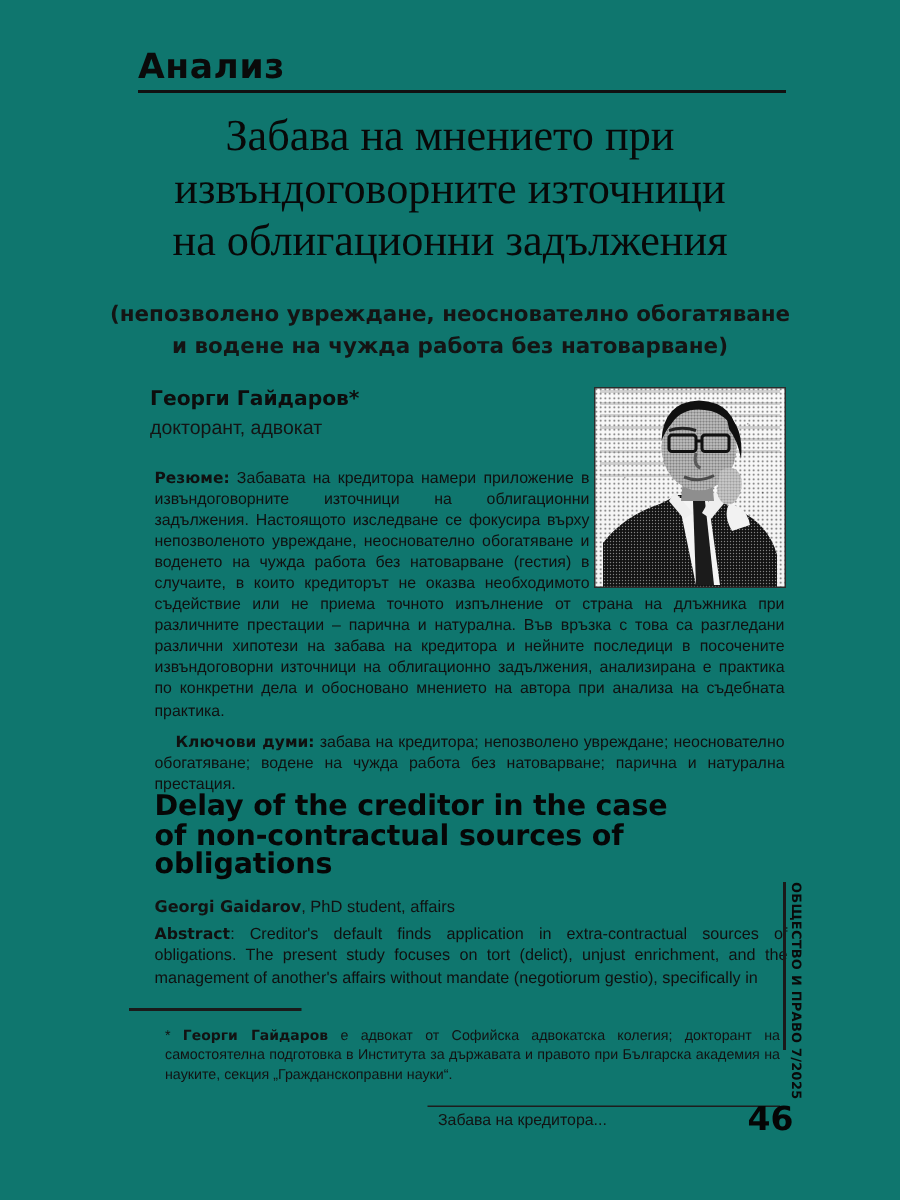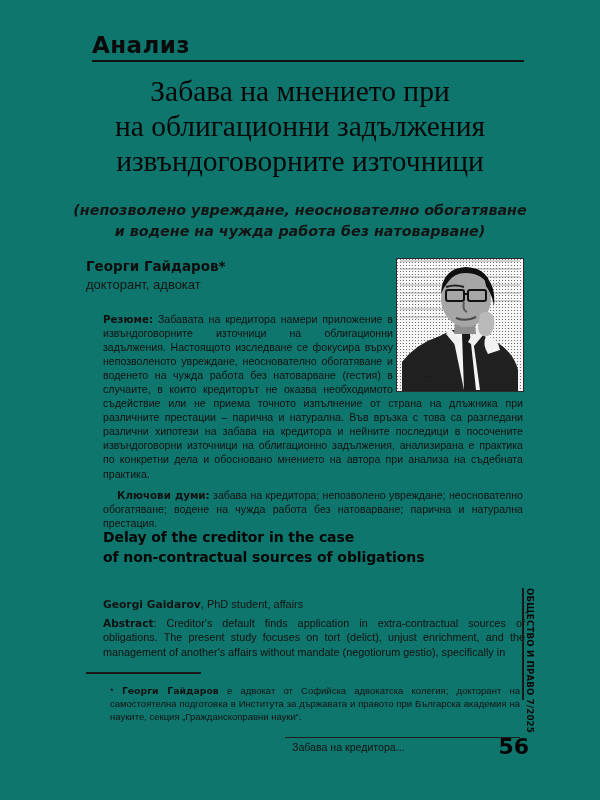--- a/index.html
+++ b/index.html
@@ -65,32 +65,31 @@
   
   .subtitle-block {
     position: absolute;
     left: 70px;
     top: 200px;
     width: 460px;
     text-align: center;
   }
   .subtitle-line {
     font-family: "DejaVu Sans", sans-serif;
-    font-style: italic;
     font-weight: bold;
     font-size: 14.3px;
     line-height: 21px;
     color: #141414;
     white-space: nowrap;
   }
 
   
   .author-block {
     position: absolute;
-    left: 86px;
+    left: 100px;
     top: 258px;
     width: 260px;
   }
   .author-name {
     font-family: "DejaVu Sans", sans-serif;
     font-weight: bold;
     font-size: 13.5px;
     line-height: 17px;
     color: #0d0d0d;
   }
@@ -138,21 +137,21 @@
   .kw { margin-top: 7px; text-indent: 14px; }
 
   
   .en-title {
     position: absolute;
     left: 103px;
     top: 528px;
     width: 425px;
     font-family: "DejaVu Sans", sans-serif;
     font-weight: bold;
-    font-size: 14px;
+    font-size: 19px;
     line-height: 19.5px;
     letter-spacing: -0.1px;
     color: #060606;
   }
   .en-sub {
     position: absolute;
     left: 103px;
     top: 572px;
     width: 425px;
     text-align: center;
@@ -274,22 +273,22 @@
 
 <div class="page">
 
   <div class="rubric-wrap">
     <div class="rubric">Анализ</div>
     <div class="rubric-rule"></div>
   </div>
 
   <div class="title-block">
     <div class="title-line">Забава на мнението при</div>
+    <div class="title-line">извъндоговорните източници</div>
     <div class="title-line">на облигационни задължения</div>
-    <div class="title-line">извъндоговорните източници</div>
   </div>
 
   <div class="subtitle-block">
     <div class="subtitle-line">(непозволено увреждане, неоснователно обогатяване</div>
     <div class="subtitle-line">и водене на чужда работа без натоварване)</div>
   </div>
 
   <div class="author-block">
     <div class="author-name">Георги Гайдаров*</div>
     <div class="author-role">докторант, адвокат</div>
@@ -399,20 +398,20 @@
     <b>Abstract</b><span>: Creditor's default finds application in extra-contractual sources of obligations. The present study focuses on tort (delict), unjust enrichment, and the management of another's affairs without mandate (negotiorum gestio), specifically in</span>
   </div>
 
   <div class="fn-rule"></div>
   <div class="footnote">
     <span>* </span><b>Георги Гайдаров</b><span> е адвокат от Софийска адвокатска колегия; докторант на самостоятелна подготовка в Института за държавата и правото при Българска академия на науките, секция „Гражданскоправни науки“.</span>
   </div>
 
   <div class="footer-rule"></div>
   <div class="footer-title">Забава на кредитора...</div>
-  <div class="footer-page">56</div>
+  <div class="footer-page">46</div>
 
   <div class="side-strip">
     <div class="side-rule"></div>
     <div class="side-text">ОБЩЕСТВО И ПРАВО 7/2025</div>
   </div>
 
 </div>
 
 </body></html>

